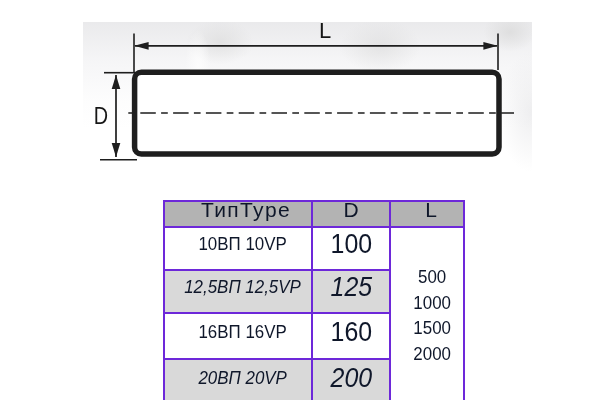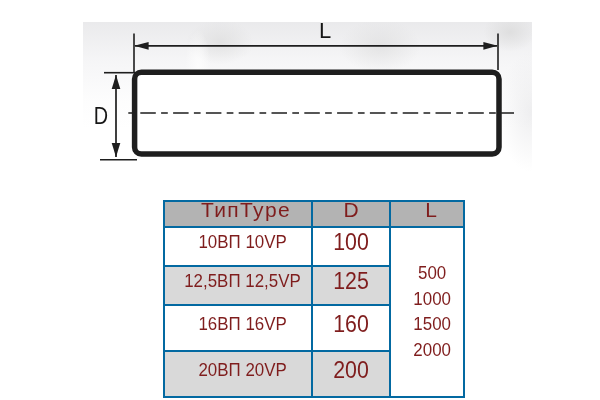--- a/index.html
+++ b/index.html
@@ -9,27 +9,27 @@
   #photo{position:absolute;left:83px;top:22px;width:449px;height:172px;
     background:
       radial-gradient(ellipse 17px 50px at 115px 45px, rgba(253,253,253,.95), rgba(253,253,253,0) 75%),
       radial-gradient(ellipse 48px 32px at 137px 20px, rgba(221,221,221,.75), rgba(221,221,221,0) 70%),
       radial-gradient(ellipse 58px 38px at 297px 24px, rgba(222,222,222,.7), rgba(222,222,222,0) 70%),
       radial-gradient(ellipse 38px 28px at 427px 10px, rgba(219,219,219,.8), rgba(219,219,219,0) 70%),
       radial-gradient(ellipse 44px 80px at 448px 90px, rgba(228,228,230,.6), rgba(228,228,230,0) 75%),
       linear-gradient(180deg, rgba(232,232,234,.92) 0%, rgba(239,239,241,.6) 22%, rgba(247,247,248,.3) 45%, rgba(255,255,255,0) 62%);
   }
   table{border-collapse:collapse;position:absolute;left:163px;top:200px;table-layout:fixed;}
-  td,th{padding:0;text-align:center;vertical-align:middle;color:#7f1d1d;
-        border:2px solid #0369a1;font-weight:normal;}
+  td,th{padding:0;text-align:center;vertical-align:middle;color:#0f172a;
+        border:2px solid #6d28d9;font-weight:normal;}
   th{background:#b3b3b3;font-size:21px;letter-spacing:1.35px;vertical-align:top;line-height:15px;}
   td{font-size:19px;padding-bottom:9px;}
   td span{display:inline-block;transform:scaleX(0.89);transform-origin:center;white-space:nowrap;}
-  .num{font-size:24px;}
-  .g{background:#d9d9d9;}
+  .num{font-size:28px;}
+  .g{background:#d9d9d9;font-style:italic;}
   .w{background:#ffffff;}
   .lcell{background:#ffffff;font-size:19px;line-height:25.5px;padding-bottom:2px;padding-left:10px;}
   .c1{padding-left:9px;}
 </style>
 </head>
 <body>
 <div id="page">
 
   <div id="photo"></div>
 

